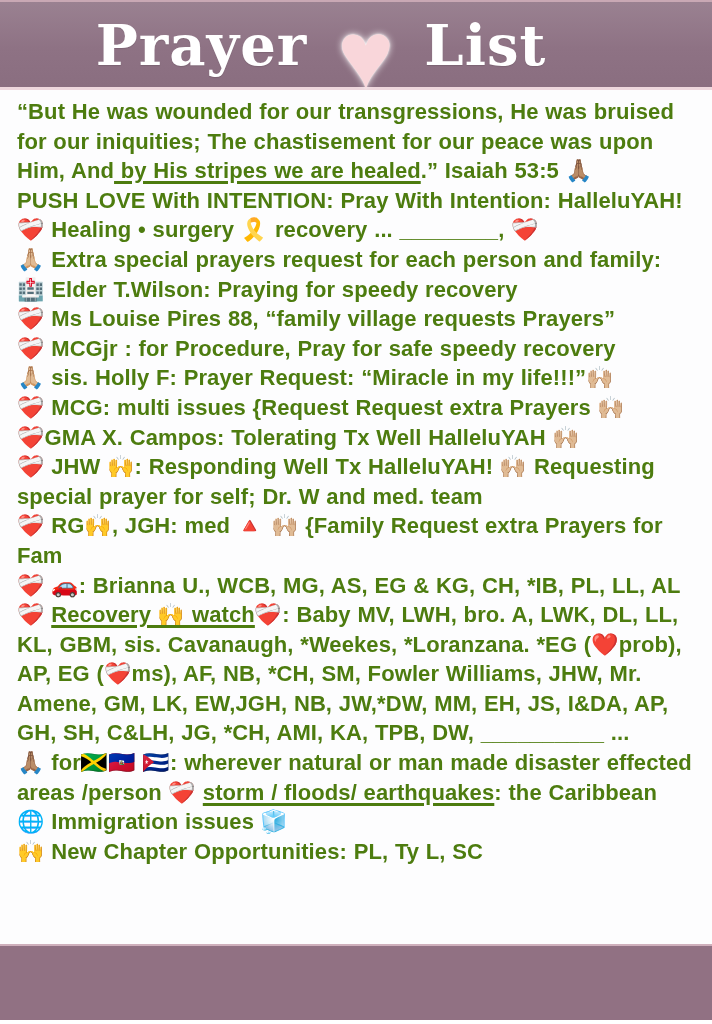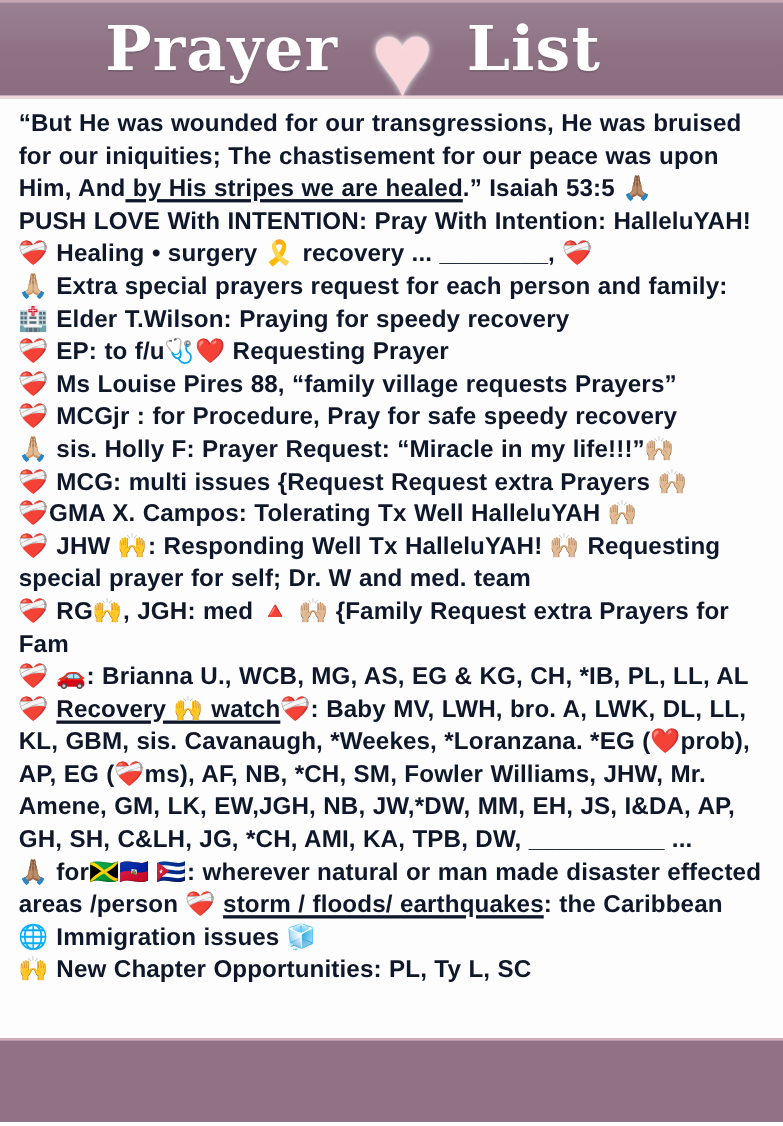--- a/index.html
+++ b/index.html
@@ -37,21 +37,21 @@
     color:#f9d6da;
     transform:translateY(10px);
     text-shadow:0 0 7px rgba(255,255,255,0.95),0 0 2px #ffffff;
   }
   
   .content{
     flex:1 1 auto;
     background:#fdfdfe;
     padding:7px 13px 0 17px;
     box-sizing:border-box;
-    color:#0f172a;
+    color:#4d7c0f;
     font-weight:bold;
     font-size:22px;
     line-height:29.6px;
     overflow:hidden;
   }
   .content p.line{margin:0;padding:0;letter-spacing:0.1px;word-spacing:0.5px;}
   .u{
     text-decoration:underline;
     text-decoration-thickness:2.5px;
     text-underline-offset:3px;
@@ -73,21 +73,20 @@
     <span class="heart">♥</span>
     <span class="title-word">List</span>
   </div>
 
   <div class="content">
       <p class="line"><span>“But He was wounded for our transgressions, He was bruised for our iniquities; The chastisement for our peace was upon Him, And</span><span class="u"> by His stripes we are healed</span><span>.” Isaiah 53:5 🙏🏽</span></p>
       <p class="line"><span>PUSH LOVE With INTENTION: Pray With Intention: HalleluYAH!</span></p>
       <p class="line"><span>❤️‍🩹 Healing • surgery 🎗️ recovery ... ________, ❤️‍🩹</span></p>
       <p class="line"><span>🙏🏼 Extra special prayers request for each person and family:</span></p>
       <p class="line"><span>🏥 Elder T.Wilson: Praying for speedy recovery</span></p>
-      <p class="line"><span>❤️‍🩹  EP: to f/u🩺❤️ Requesting Prayer</span></p>
       <p class="line"><span>❤️‍🩹 Ms Louise Pires 88,  “family village requests Prayers”</span></p>
       <p class="line"><span>❤️‍🩹 MCGjr : for Procedure, Pray for safe speedy recovery</span></p>
       <p class="line"><span>🙏🏼 sis. Holly F: Prayer  Request: “Miracle in my life!!!”🙌🏼</span></p>
       <p class="line"><span>❤️‍🩹 MCG: multi issues  {Request Request extra Prayers 🙌🏼</span></p>
       <p class="line"><span>❤️‍🩹GMA X. Campos: Tolerating Tx Well HalleluYAH 🙌🏼</span></p>
       <p class="line"><span>❤️‍🩹 JHW 🙌:  Responding  Well Tx HalleluYAH! 🙌🏼  Requesting special prayer for self; Dr. W and med. team</span></p>
       <p class="line"><span>❤️‍🩹 RG🙌, JGH: med 🔺 🙌🏼 {Family Request extra Prayers for Fam</span></p>
       <p class="line"><span>❤️‍🩹 🚗: Brianna U., WCB, MG, AS, EG &amp; KG, CH,  *IB, PL, LL, AL</span></p>
       <p class="line"><span>❤️‍🩹 </span><span class="u">Recovery 🙌 watch</span><span>❤️‍🩹: Baby MV, LWH, bro. A, LWK, DL, LL, KL, GBM, sis. Cavanaugh, *Weekes, *Loranzana.  *EG (❤️prob), AP, EG (❤️‍🩹ms), AF, NB, *CH, SM, Fowler Williams, JHW, Mr. Amene, GM, LK, EW,JGH, NB, JW,*DW, MM, EH, JS, I&amp;DA, AP, GH, SH, C&amp;LH, JG, *CH, AMI, KA, TPB, DW, __________ ...</span></p>
       <p class="line"><span>🙏🏽 for🇯🇲🇭🇹 🇨🇺: wherever natural or man made disaster effected areas /person ❤️‍🩹 </span><span class="u">storm / floods/ earthquakes</span><span>: the Caribbean</span></p>

